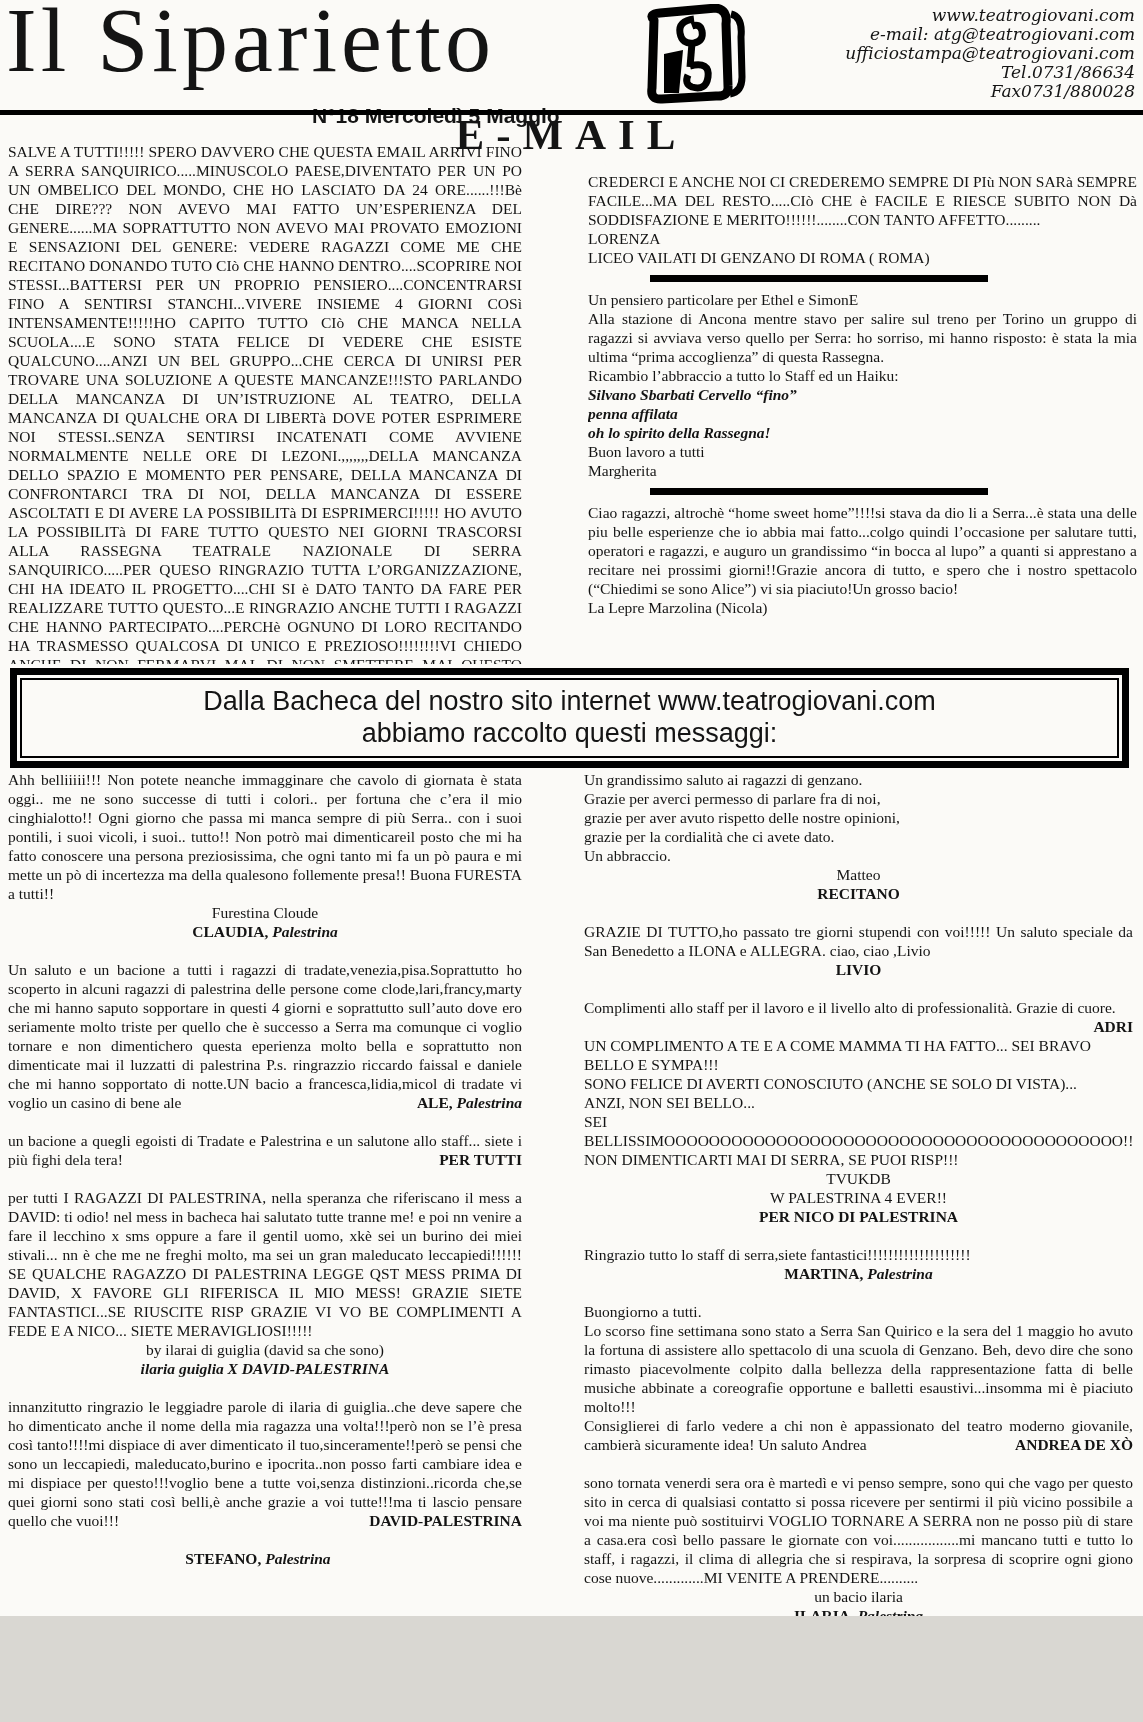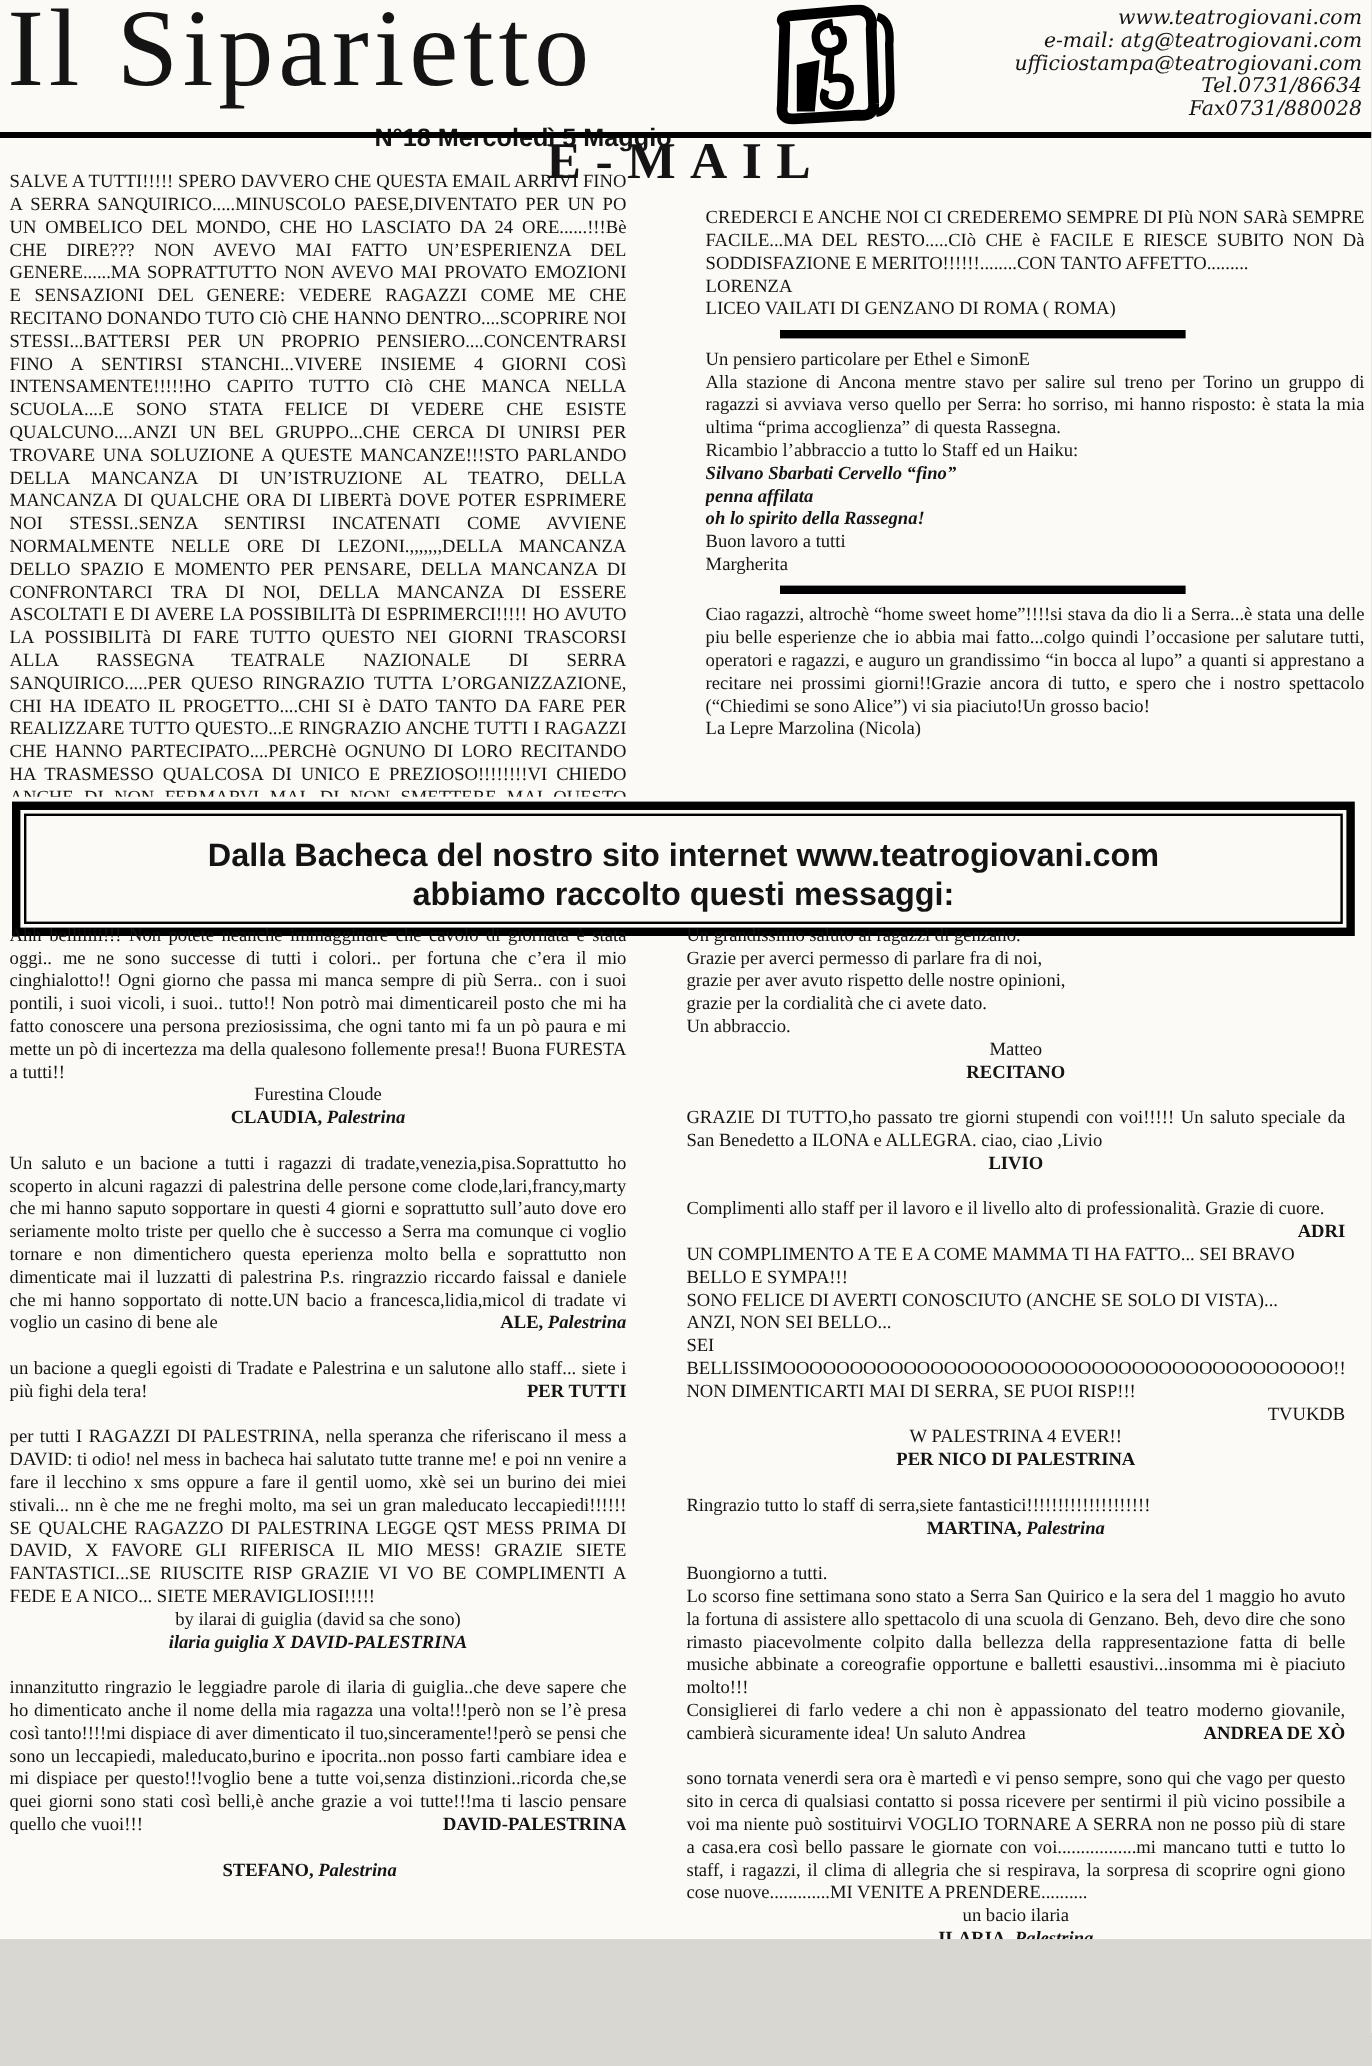--- a/index.html
+++ b/index.html
@@ -26,40 +26,40 @@
   .rule-top { position:absolute; left:0; top:110px; width:1143px; height:5px; background:#000; }
   .email-title {
     position:absolute; left:0; top:113px; width:100%; text-align:center;
     font-weight:bold; font-size:43px; line-height:1; letter-spacing:12px;
   }
   
   .col { position:absolute; font-size:15.5px; line-height:19px; text-align:justify; overflow:hidden; }
   .top-left     { left:8px;   top:142px; width:514px; height:522px; }
   .top-right    { left:588px; top:172px; width:549px; height:494px; }
   .bottom-left  { left:8px;   top:770px; width:514px; height:930px; }
-  .bottom-right { left:572px; top:770px; width:549px; height:930px; }
+  .bottom-right { left:584px; top:770px; width:549px; height:930px; }
   p { margin:0; }
   .msg { margin-bottom:19px; }
   .tr-msg { margin-bottom:8px; }
   .caps-par { text-align:justify; }
   .sigline { display:flex; justify-content:space-between; align-items:center;flex-direction:column; }
   .sigline.right-only { justify-content:flex-end; }
   .sig-name, .bold { font-weight:bold; }
   .sig-place { font-weight:bold; font-style:italic; }
   .sig-bi { font-weight:bold; font-style:italic; }
   .sigfloat { float:right; font-weight:bold; }
   .sigfloat .sig-place { font-weight:bold; font-style:italic; }
   .stefano-pad { padding-right:14px; }
   .divider { height:7px; background:#000; width:338px; margin:8px 0 8px 62px; }
   .haiku-line { font-weight:bold; font-style:italic; }
   
   .banner { position:absolute; left:10px; top:668px; width:1119px; background:#fbfaf7; border:7px solid #000; box-sizing:border-box; }
   .banner-inner {
-    border:2px solid #000; margin:3px; padding:17px 0 7px; text-align:center;
-    font-family:"Liberation Sans", sans-serif; font-weight:bold;
+    border:2px solid #000; margin:3px; padding:5px 0 7px; text-align:center;
+    font-family:"Liberation Sans", sans-serif; font-weight:normal;
     font-size:27px; line-height:32px;
   }
   
   .footer-rule  { position:absolute; left:0; top:1702px; width:1143px; height:3px; background:#1c1c1c; }
   .footer-rule2 { position:absolute; left:0; top:1707px; width:1143px; height:1px; background:#8a8a8a; }
 </style>
 </head>
 <body>
 
 <div class="page">
@@ -187,21 +187,21 @@
       <p><span>Complimenti allo staff per il lavoro e il livello alto di professionalità. Grazie di cuore.</span> <span class="sigfloat"><span class="sig-name">ADRI</span></span></p>
     </div>
 
     <div class="msg">
       <p style="text-align:left">UN COMPLIMENTO A TE E A COME MAMMA TI HA FATTO... SEI BRAVO BELLO E SYMPA!!!</p>
       <p style="text-align:left">SONO FELICE DI AVERTI CONOSCIUTO (ANCHE SE SOLO DI VISTA)...</p>
       <p style="text-align:left">ANZI, NON SEI BELLO...</p>
       <p style="text-align:left">SEI</p>
       <p style="text-align:left">BELLISSIMOOOOOOOOOOOOOOOOOOOOOOOOOOOOOOOOOOOOOOOOO!!!!!!!!!</p>
       <p style="text-align:left">NON DIMENTICARTI MAI DI SERRA, SE PUOI RISP!!!</p>
-      <p style="text-align:right">TVUKDB</p>
+      <p style="text-align:center">TVUKDB</p>
       <div class="sigline">
         <span class="sig-left">W PALESTRINA 4 EVER!!</span>
         <span class="sig-name">PER NICO DI PALESTRINA</span>
       </div>
     </div>
 
     <div class="msg">
       <p style="text-align:left">Ringrazio tutto lo staff di serra,siete fantastici!!!!!!!!!!!!!!!!!!!!</p>
       <div class="sigline right-only">
         <span><span class="sig-name">MARTINA,</span> <span class="sig-place">Palestrina</span></span>

